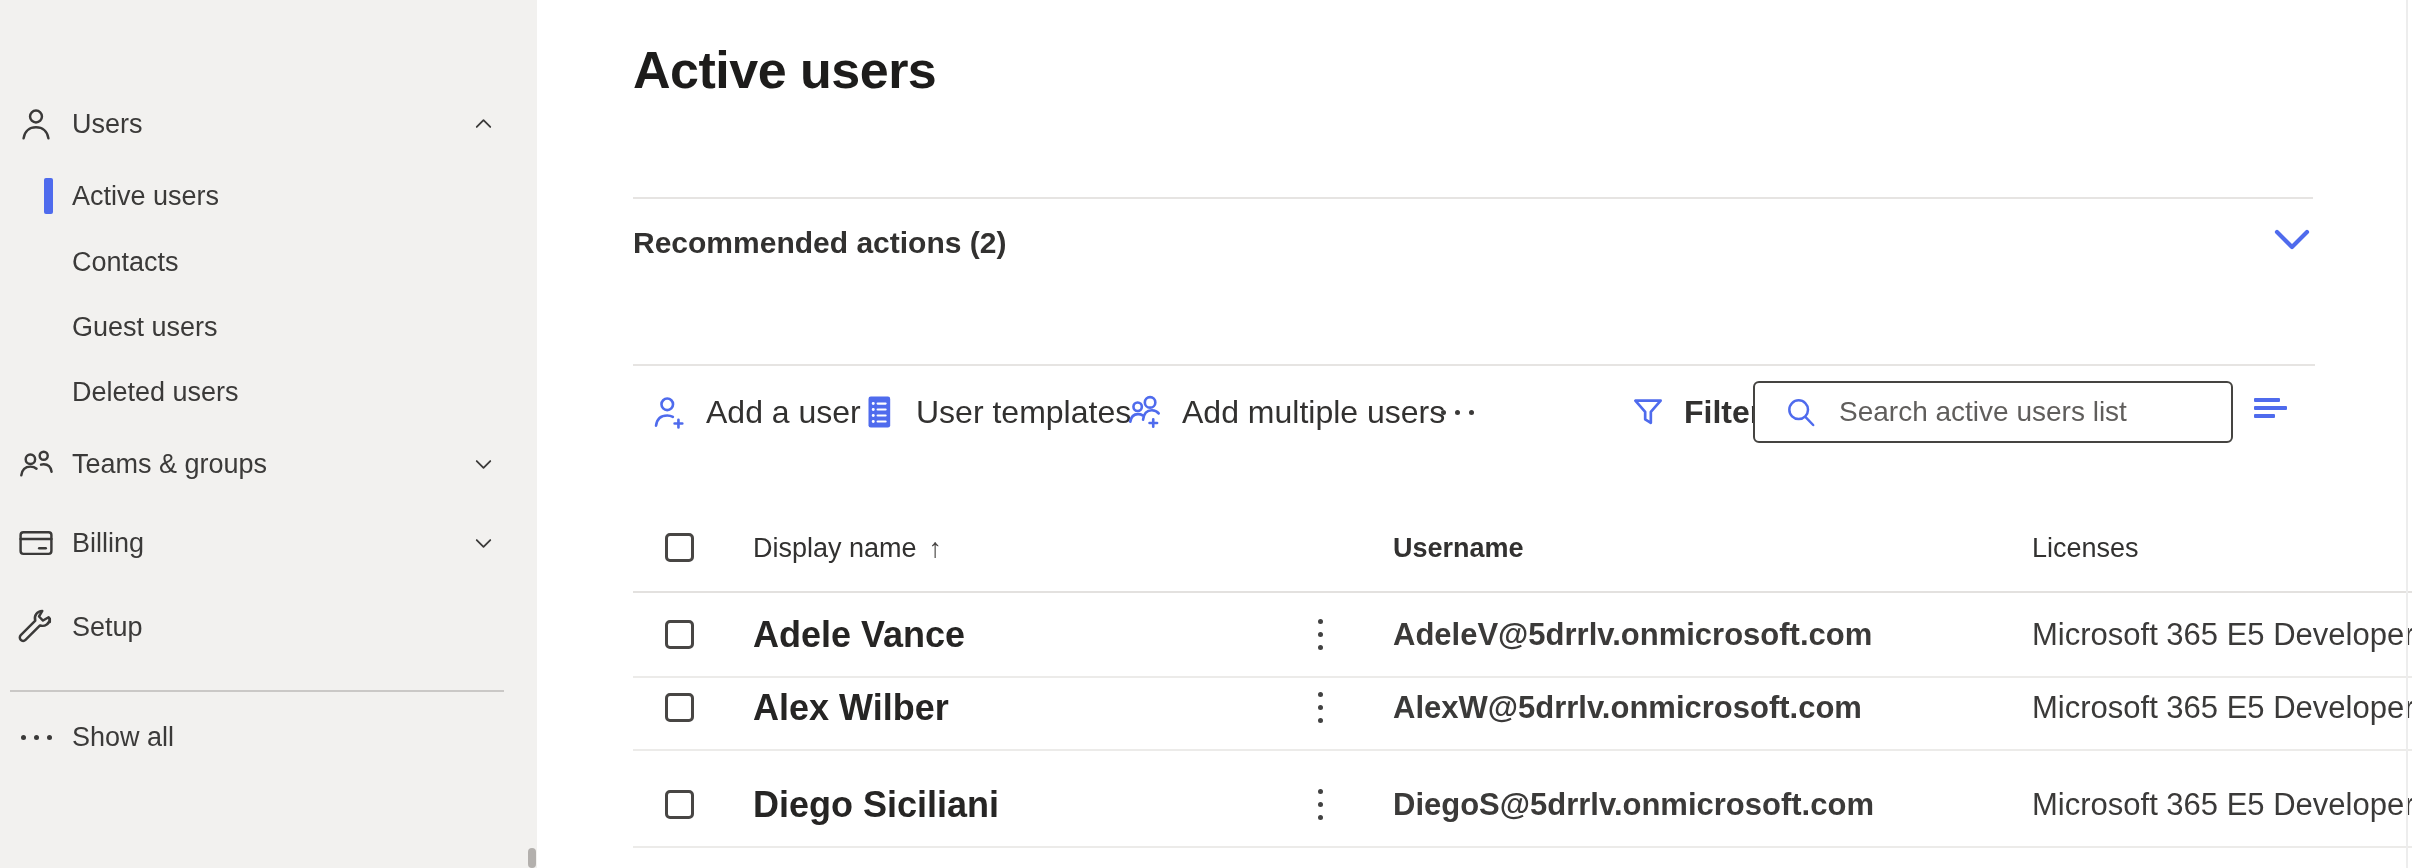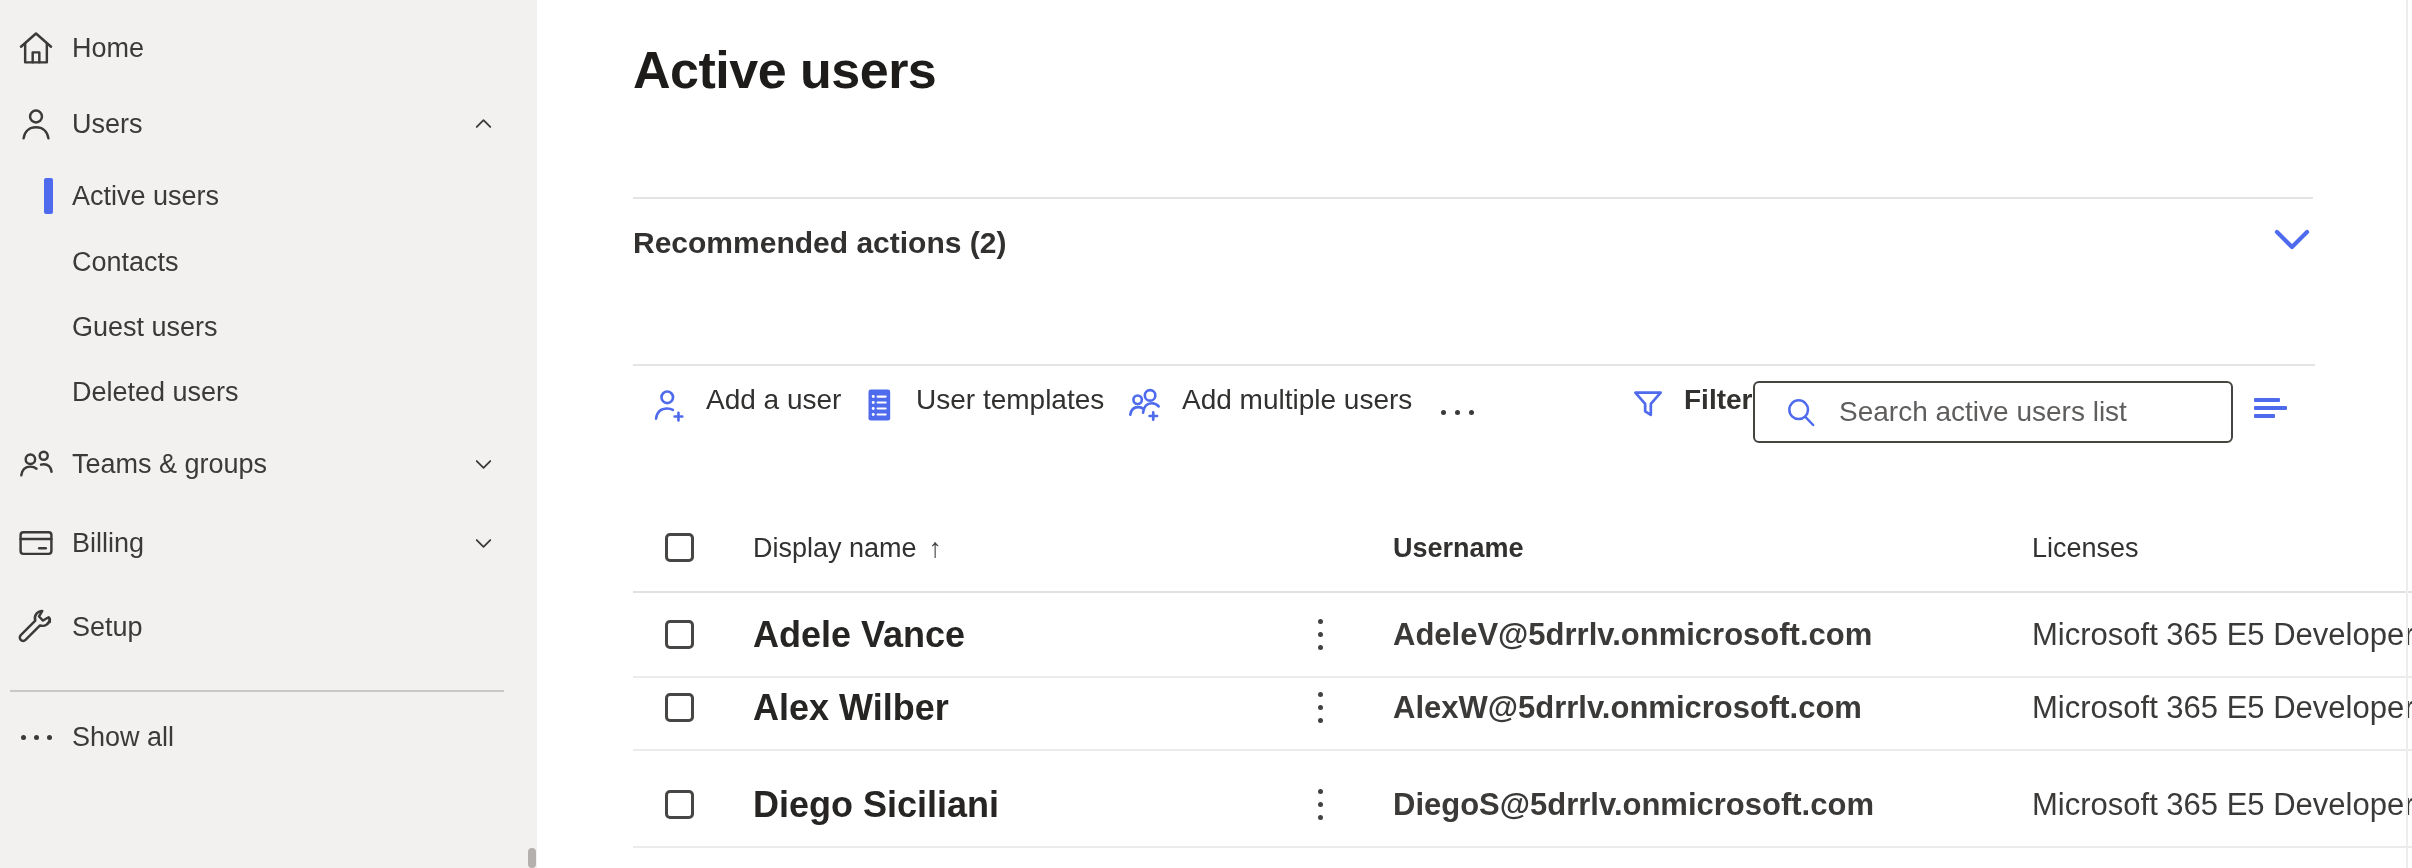--- a/index.html
+++ b/index.html
@@ -31,23 +31,23 @@
   
   .title { position:absolute; left:633px; top:40px; font-size:52px; font-weight:700;
     color:#1d1c1b; letter-spacing:-0.5px; }
   .hr { position:absolute; height:2px; background:var(--hr); }
   .hr1 { left:633px; top:197px; width:1680px; }
   .hr2 { left:633px; top:364px; width:1682px; }
   .rec-head { position:absolute; left:633px; top:226px; width:1680px; height:38px; cursor:pointer; }
   .rec-label { font-size:30px; font-weight:700; color:#323130; }
   .rec-chev { position:absolute; right:2px; top:2px; background:none; border:none; cursor:pointer; }
 
-  .tbtn { position:absolute; top:384px; height:56px; display:flex; gap:16px;
+  .tbtn { position:absolute; top:384px; height:56px; display:flex; align-items:center; gap:16px;
     background:none; border:none; cursor:pointer;
-    font-family:"Liberation Sans",sans-serif; font-size:28px; color:#323130; }
+    font-family:"Liberation Sans",sans-serif; font-size:32px; color:#323130; }
   .tbtn .blabel { white-space:nowrap; }
   .more-dots { position:absolute; left:1441px; top:384px; height:56px; display:flex;
     align-items:center; gap:9px; cursor:pointer; background:none; border:none; }
   .more-dots i { width:5px; height:5px; border-radius:50%; background:var(--dark); }
   .filter-btn { left:1628px; font-weight:600; }
 
   .search { position:absolute; left:1753px; top:381px; width:480px; height:62px;
     border:2px solid #454441; border-radius:6px; background:#fff;
     display:flex; align-items:center; padding:0 16px 0 26px; gap:18px; }
   .search input { flex:1; min-width:0; border:none; outline:none; background:transparent;
@@ -77,30 +77,20 @@
   .kebab { display:flex; flex-direction:column; gap:8px; cursor:pointer; background:none; border:none; }
   .kebab i { width:5px; height:5px; border-radius:50%; background:#424242; }
 
   .edge-line { position:absolute; left:2406px; top:0; width:2px; height:868px; background:#ededed; }
 </style>
 </head>
 <body>
 
 <aside class="sidebar">
 
-  <div class="nav-item" style="top:20px">
-    <span class="nicon">
-      <svg width="42" height="42" viewBox="0 0 24 24" fill="none" stroke="#3b3a39" stroke-width="1.4" stroke-linecap="round" stroke-linejoin="round">
-        <path d="M3.4 11.3 12 3.7l8.6 7.6"></path>
-          <path d="M5.8 9.6V20.2h12.4V9.6"></path>
-          <path d="M10.1 20.2v-5.7h3.8v5.7"></path>
-      </svg>
-    </span>
-    <span class="nlabel">Home</span>
-  </div>
 
   <div class="nav-item" style="top:96px">
     <span class="nicon">
       <svg width="42" height="42" viewBox="0 0 24 24" fill="none" stroke="#3b3a39" stroke-width="1.4" stroke-linecap="round">
         <circle cx="12" cy="7.7" r="3.4"></circle>
           <path d="M4.9 20.2c.6-4.1 3.4-6.3 7.1-6.3s6.5 2.2 7.1 6.3"></path>
       </svg>
     </span>
     <span class="nlabel">Users</span>
     <span class="chev">

